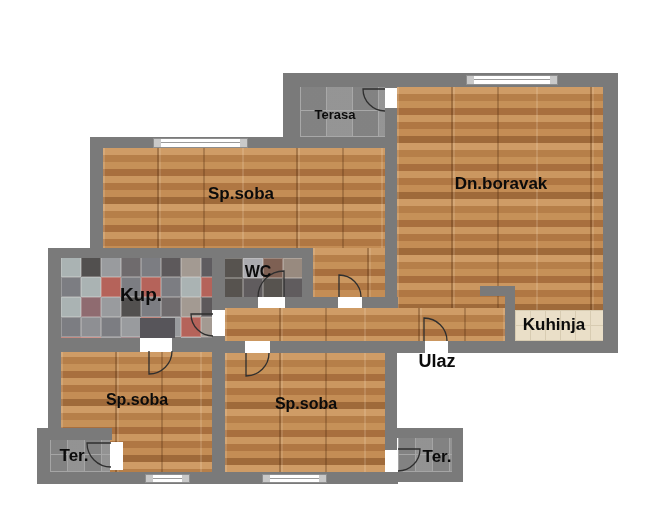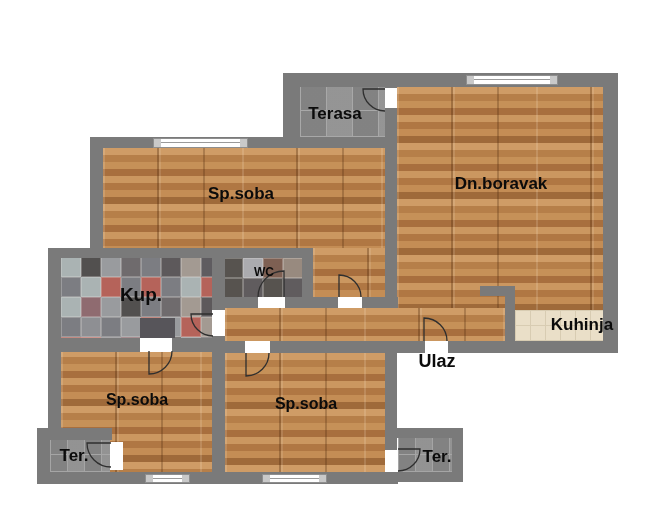--- a/index.html
+++ b/index.html
@@ -182,25 +182,25 @@
       <path d="M 284 297 L 284 271 A 26 26 0 0 0 258 297" fill="none" stroke="#2f2f2f" stroke-width="1.3"></path>
       <path d="M 339 297 L 339 275 A 22 22 0 0 1 361 297" fill="none" stroke="#2f2f2f" stroke-width="1.3"></path>
       <path d="M 213 314 L 191 314 A 22 22 0 0 0 213 336" fill="none" stroke="#2f2f2f" stroke-width="1.3"></path>
       <path d="M 149 351 L 149 374 A 23 23 0 0 0 172 351" fill="none" stroke="#2f2f2f" stroke-width="1.3"></path>
       <path d="M 246 353 L 246 376 A 23 23 0 0 0 269 353" fill="none" stroke="#2f2f2f" stroke-width="1.3"></path>
       <path d="M 424 341 L 424 318 A 23 23 0 0 1 447 341" fill="none" stroke="#2f2f2f" stroke-width="1.3"></path>
       <path d="M 111 443 L 87 443 A 24 24 0 0 0 111 467" fill="none" stroke="#2f2f2f" stroke-width="1.3"></path>
       <path d="M 398 449 L 420 449 A 22 22 0 0 1 398 471" fill="none" stroke="#2f2f2f" stroke-width="1.3"></path>
     </svg>
   <div id="labels-layer">
-      <div class="room-label" style="left: 335px; top: 114px; font-size: 17px;">Terasa</div>
+      <div class="room-label" style="left: 335px; top: 114px; font-size: 13px;">Terasa</div>
       <div class="room-label" style="left: 241px; top: 194px; font-size: 17px;">Sp.soba</div>
       <div class="room-label" style="left: 501px; top: 184px; font-size: 17px;">Dn.boravak</div>
       <div class="room-label" style="left: 141px; top: 295px; font-size: 19px;">Kup.</div>
-      <div class="room-label" style="left: 264px; top: 272px; font-size: 12px;">WC</div>
-      <div class="room-label" style="left: 554px; top: 325px; font-size: 17px; margin-left: 28px;">Kuhinja</div>
+      <div class="room-label" style="left: 258px; top: 272px; font-size: 16px;">WC</div>
+      <div class="room-label" style="left: 554px; top: 325px; font-size: 17px;">Kuhinja</div>
       <div class="room-label" style="left: 437px; top: 361px; font-size: 18px;">Ulaz</div>
       <div class="room-label" style="left: 137px; top: 400px; font-size: 16px;">Sp.soba</div>
       <div class="room-label" style="left: 306px; top: 404px; font-size: 16px;">Sp.soba</div>
       <div class="room-label" style="left: 74px; top: 456px; font-size: 17px;">Ter.</div>
       <div class="room-label" style="left: 437px; top: 457px; font-size: 17px;">Ter.</div>
     </div>
 </div>
 
 </body></html>

